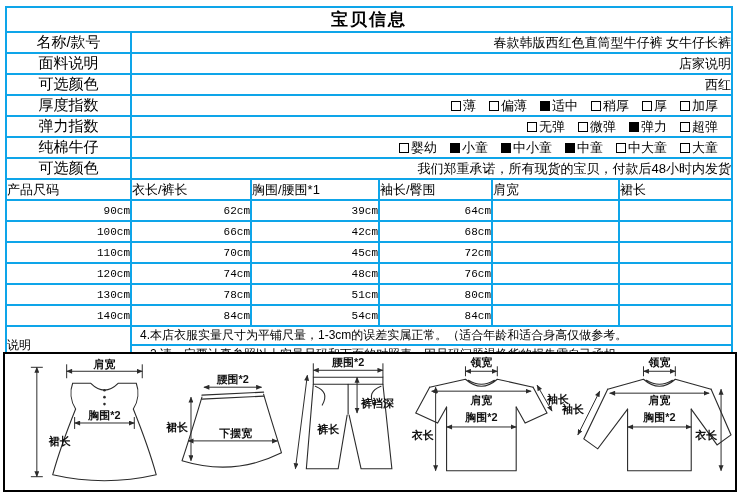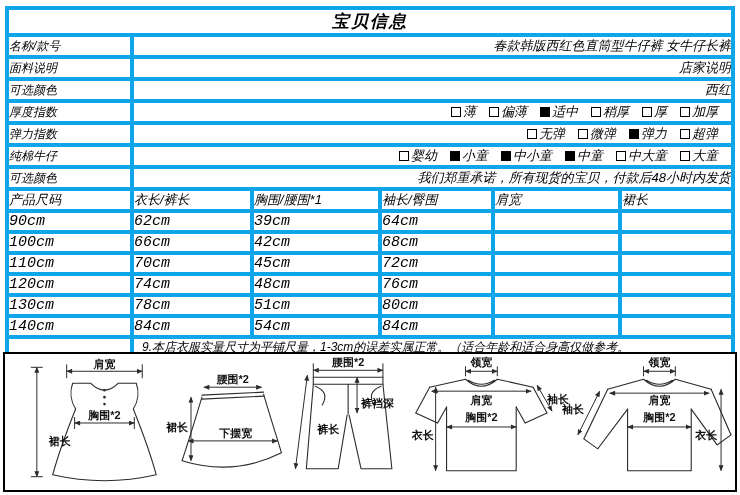--- a/index.html
+++ b/index.html
@@ -10,32 +10,32 @@
     color: #000;
   }
   .page { position: relative; width: 740px; height: 495px; background: #fff; }
 
   
   table.info-table {
     position: absolute; left: 5px; top: 6px; width: 726px;
     border-collapse: collapse; table-layout: fixed;
     border: 2px solid #000;
   }
-  .info-table td { border: 4px solid #0ea5e9; padding: 0; height: 21px; overflow: hidden; white-space: nowrap; font-style: italic; }
+  .info-table td { border: 2px solid #0ea5e9; padding: 0; height: 21px; overflow: hidden; white-space: nowrap; }
   .title-row td { height: 24px; text-align: center; font-size: 17px; font-weight: bold; letter-spacing: 2px; }
-  .label-cell { font-size: 12px; }
+  .label-cell { text-align: center; font-size: 15px; }
   .value-cell { text-align: right; font-size: 13px; padding-left: 8px !important; }
   .opt { display: inline-block; margin-right: 13px; font-size: 13px; }
   .cb {
     display: inline-block; width: 10px; height: 10px;
     border: 1.5px solid #000; vertical-align: -1px; margin-right: 2px; background: #fff;
   }
   .cb.checked { background: #000; }
   .size-head { font-size: 13px; }
-  .size-cell { text-align: left; font-size: 15px; font-family: "Liberation Mono", "DejaVu Sans Mono", monospace; }
+  .size-cell { text-align: right; font-size: 11px; font-family: "Liberation Mono", "DejaVu Sans Mono", monospace; }
   .note-row td { height: 12px; font-size: 12px; text-align: left; }
   .note-1 { padding-left: 8px !important; }
   .note-2 { padding-left: 18px !important; }
   .notes-label { font-size: 13px; text-align: center; }
 
   
   .diagram-box {
     position: absolute; left: 3px; top: 352px; width: 734px; height: 140px;
     border: 2px solid #000; background: #fff;
   }
@@ -146,21 +146,21 @@
         <tr>
           <td class="size-cell">140cm</td>
           <td class="size-cell">84cm</td>
           <td class="size-cell">54cm</td>
           <td class="size-cell">84cm</td>
           <td class="size-cell"></td>
           <td class="size-cell"></td>
         </tr>
         <tr class="note-row">
           <td class="notes-label" colspan="1" rowspan="2">说明</td>
-          <td class="note-1" colspan="5">9.本店衣服实量尺寸为平铺尺量，1-3cm的误差实属正常。（适合年龄和适合身高仅做参考。</td>
+          <td class="note-1" colspan="5">4.本店衣服实量尺寸为平铺尺量，1-3cm的误差实属正常。（适合年龄和适合身高仅做参考。</td>
         </tr>
         <tr class="note-row">
           <td class="note-2" colspan="5">2.请一定要认真参照以上实量尺码和下面的对照表，因尺码问题退换货的损失需自己承担</td>
         </tr>
       </tbody>
   </table>
 
   <div class="diagram-box">
     <svg width="726" height="134" viewBox="0 0 730 134">
       <defs>

